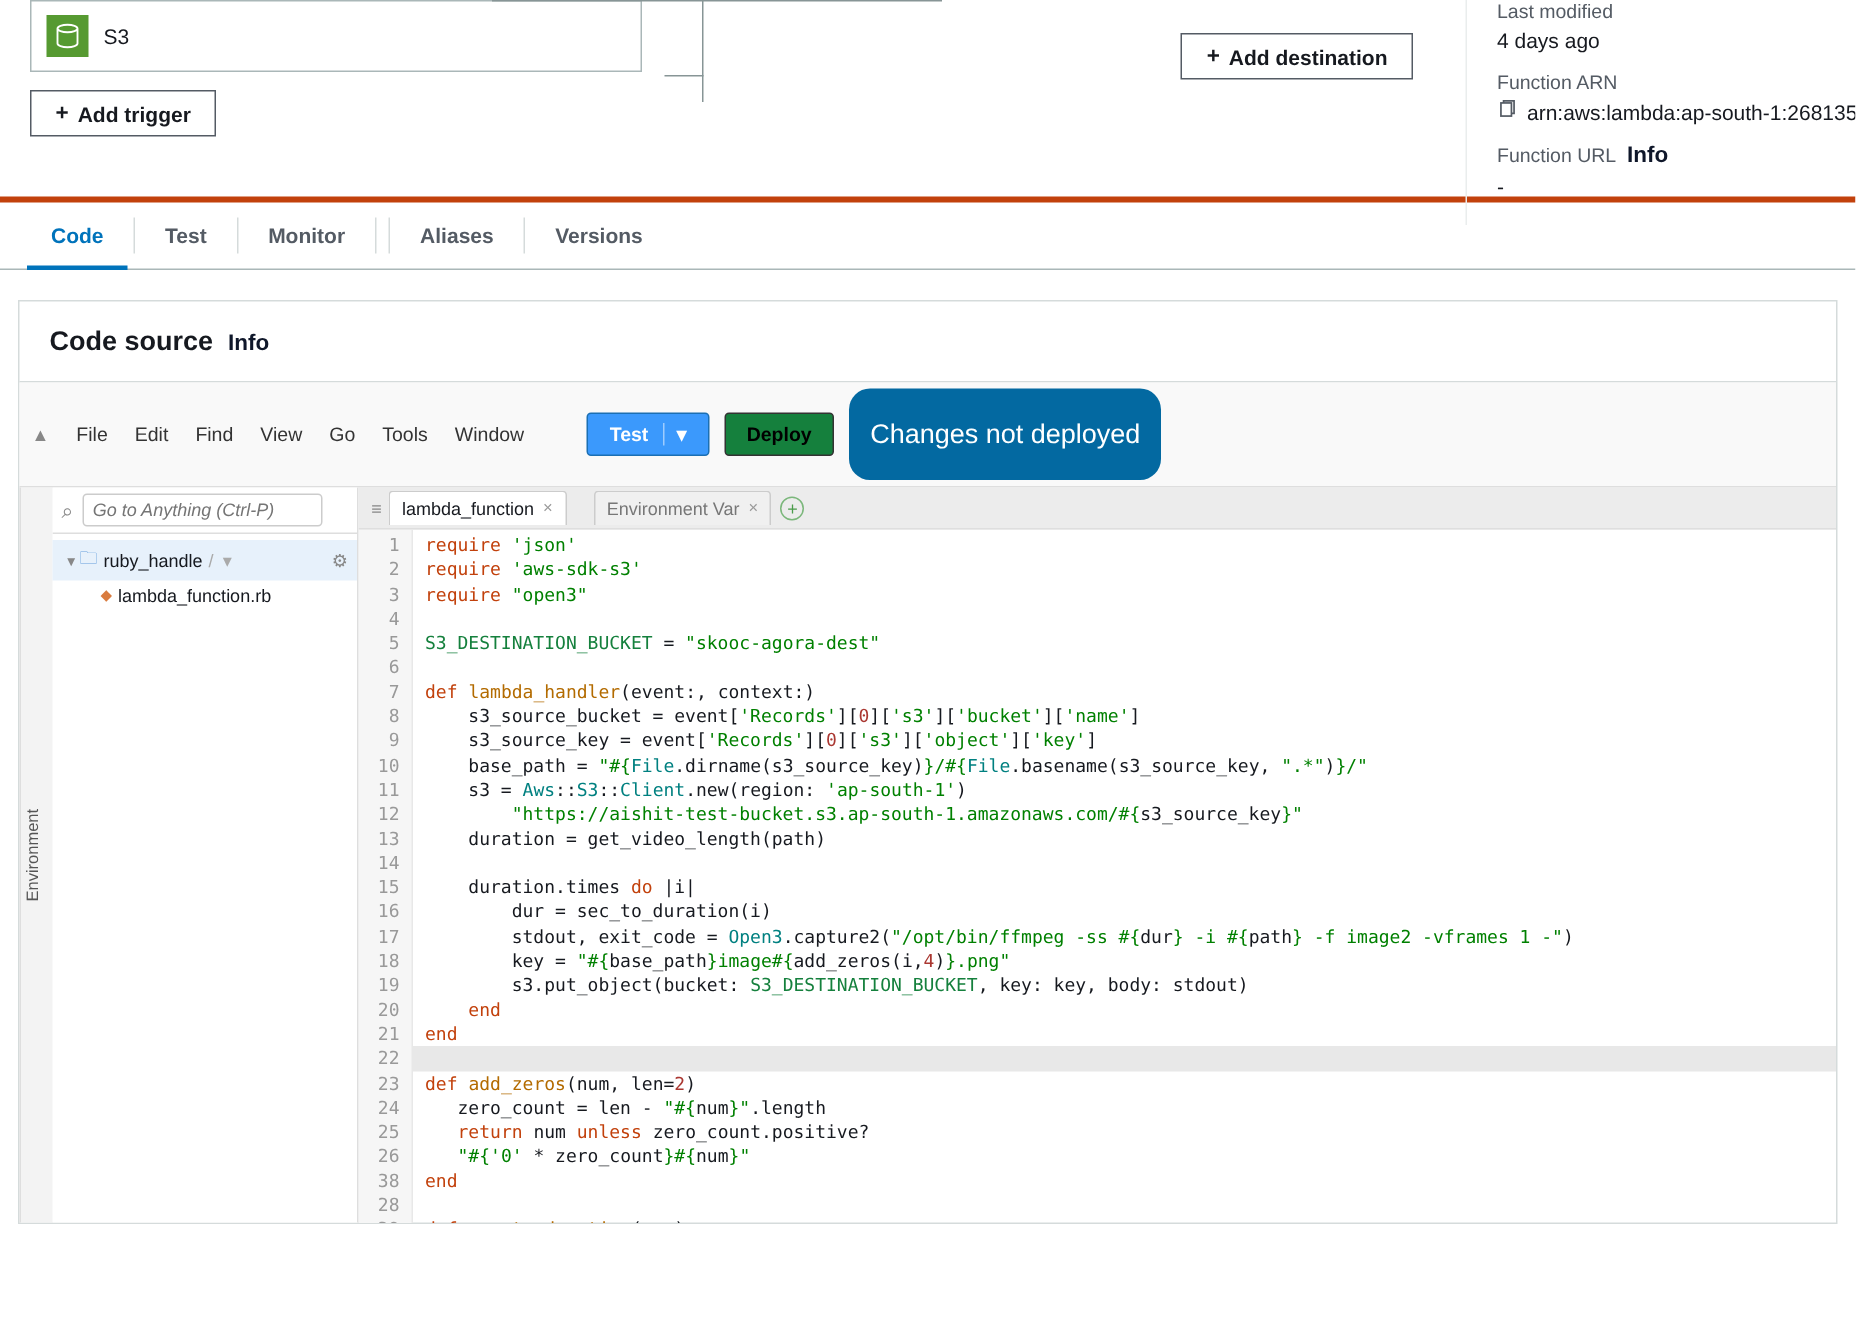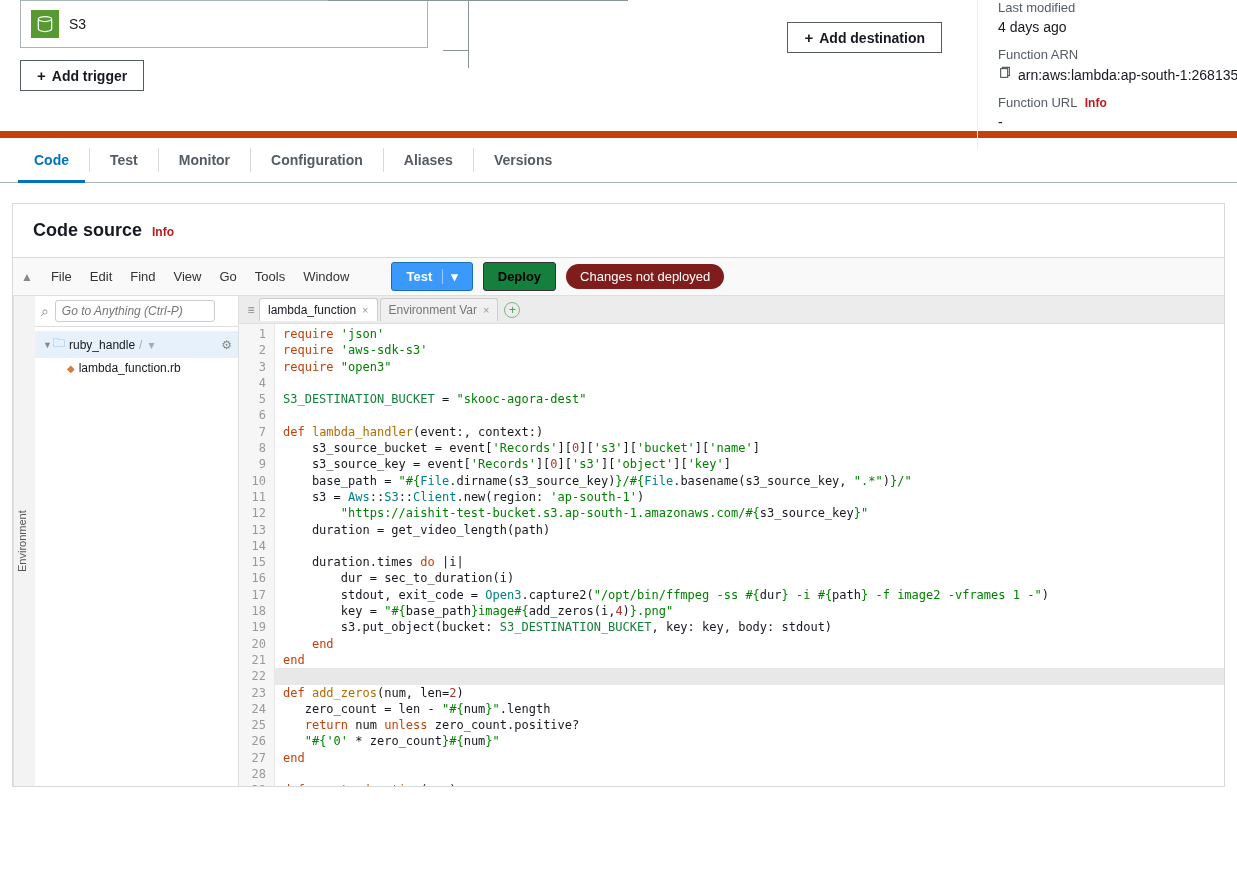--- a/index.html
+++ b/index.html
@@ -9,58 +9,58 @@
 .s3-icon { width: 28px; height: 28px; background: #569a31; display: flex; align-items: center; justify-content: center; margin-right: 10px; }
 .s3-icon svg { width: 20px; height: 20px; }
 .trigger-label { font-size: 14px; }
 .add-trigger-btn, .add-dest-btn { border: 1px solid #545b64; background: #fff; padding: 6px 16px; font-size: 14px; cursor: pointer; display: inline-flex; align-items: center; gap: 6px; font-weight: 600; color: #16191f; }
 .add-trigger-btn { margin-top: 12px; }
 .dest-area { position: absolute; top: 22px; right: 295px; }
 .info-panel { position: absolute; top: 0; right: 0; width: 260px; font-size: 13px; border-left: 1px solid #eaeded; padding-left: 20px; height: 150px; overflow: hidden; }
 .info-label { color: #545b64; font-size: 13px; margin-top: 12px; }
 .info-panel .info-label:first-child { margin-top: 0; }
 .info-value { font-size: 14px; margin-top: 4px; display: flex; align-items: center; gap: 6px; white-space: nowrap; }
-.info-link { color: #b91c1c; font-size: 12px; font-weight: 600; cursor: pointer; }
+.info-link { color: #0f172a; font-size: 15px; font-weight: 600; cursor: pointer; }
 .connector { position: absolute; border-top: 1px solid #879596; top: 50px; left: 443px; width: 26px; height: 18px; border-right: 1px solid #879596; border-bottom-right-radius: 0; }
 .connector-v { position: absolute; border-right: 1px solid #879596; left: 468px; top: 0; height: 50px; width: 1px; }
 .lambda-box { position: absolute; top: -3px; left: 328px; width: 300px; height: 4px; border-bottom: 1px solid #879596; }
-.tabs-bar { border-top: 7px solid #c2410c; border-bottom: 1px solid #aab7b8; margin-top: 10px; }
+.tabs-bar { border-top: 4px solid #c2410c; border-bottom: 1px solid #aab7b8; margin-top: 10px; }
 .tabs-inner { display: flex; padding: 0 18px; }
 .tab { padding: 14px 16px; font-size: 14px; color: #545b64; cursor: pointer; position: relative; font-weight: 600; }
 .tab.active { color: #0073bb; }
 .tab.active::after { content: ""; position: absolute; bottom: -1px; left: 0; right: 0; height: 3px; background: #0073bb; }
 .tab-sep { width: 1px; background: #d5dbdb; margin: 10px 4px; }
 .panel { margin: 20px 12px 0; border: 1px solid #d5dbdb; }
 .panel-header { padding: 16px 20px; font-size: 18px; font-weight: 700; display: flex; align-items: baseline; gap: 10px; }
 .ide { border-top: 1px solid #d5dbdb; display: flex; flex-direction: column; }
 .ide-menubar { display: flex; align-items: center; padding: 4px 8px; gap: 4px; border-bottom: 1px solid #dedede; background: #f9f9f9; }
 .menu-item { padding: 6px 8px; font-size: 13px; color: #333; cursor: pointer; }
 .ide-toolbar-btn { border: 1px solid #333; background: #15803d; padding: 6px 14px; font-size: 13px; cursor: pointer; border-radius: 3px; font-weight: 600; }
 .test-btn { background: #3b99fc; color: #fff; border-color: #1b6fb3; display: flex; }
 .test-btn .caret { margin-left: 10px; padding-left: 8px; border-left: 1px solid rgba(255,255,255,0.5); }
-.status-pill { background: #7f1d1d; color: #fff; border-radius: 14px; padding: 5px 14px; font-size: 13px; }
+.status-pill { background: #0369a1; color: #fff; border-radius: 14px; padding: 20px 14px; font-size: 18px; }
 .menubar-left { display: flex; align-items: center; gap: 2px; }
 .menubar-right { display: flex; align-items: center; gap: 10px; margin-left: 30px; }
 .ide-body { display: flex; height: 490px; }
 .ide-sidebar-tab { width: 22px; background: #f3f3f3; border-right: 1px solid #dedede; writing-mode: vertical-rl; transform: rotate(180deg); text-align: center; padding: 10px 2px; font-size: 11px; color: #555; cursor: pointer; }
 .ide-nav { width: 204px; border-right: 1px solid #dedede; background: #fff; display: flex; flex-direction: column; }
 .ide-search { padding: 4px 6px; display: flex; align-items: center; gap: 6px; border-bottom: 1px solid #dedede; }
 .ide-search input { border: 1px solid #ccc; padding: 3px 6px; font-size: 12px; width: 160px; border-radius: 3px; color: #999; font-style: italic; }
 .file-tree { padding: 4px 0; font-size: 12px; }
 .tree-row { display: flex; align-items: center; padding: 3px 8px; cursor: pointer; position: relative; }
 .tree-row.selected { background: #e7f1fb; }
 .tree-row .tw { width: 10px; color: #888; font-size: 9px; }
 .folder-icon { color: #6aa2de; margin-right: 4px; }
 .file-icon { color: #d97b3e; margin-right: 4px; font-size: 10px; }
 .tree-gear { position: absolute; right: 6px; color: #888; font-size: 12px; }
 .ide-editor { flex: 1; display: flex; flex-direction: column; overflow: hidden; }
 .editor-tabs { display: flex; align-items: center; background: #ececec; border-bottom: 1px solid #dedede; padding-left: 4px; height: 28px; }
 .etab-handle { width: 16px; color: #888; text-align: center; font-size: 12px; }
 .etab { background: #fff; border: 1px solid #ccc; border-bottom: none; padding: 4px 8px; font-size: 12px; margin-right: 2px; display: flex; align-items: center; gap: 6px; border-radius: 3px 3px 0 0; cursor: pointer; }
-.etab.inactive { background: #f0f0f0; color: #777; }
+.etab.inactive { background: #f0f0f0; color: #777; margin-left: 16px; }
 .etab .close-x { color: #999; font-size: 11px; }
 .etab-plus { width: 16px; height: 16px; border-radius: 50%; border: 1px solid #7bb77b; color: #4a9c4a; display: flex; align-items: center; justify-content: center; font-size: 12px; margin-left: 4px; cursor: pointer; }
 .code-area { flex: 1; display: flex; overflow: auto; font-family: Menlo, Consolas, monospace; font-size: 12px; line-height: 16.3px; }
 .gutter { background: #f6f6f6; color: #999; text-align: right; padding: 2px 8px 2px 4px; border-right: 1px solid #e8e8e8; user-select: none; min-width: 36px; }
 .code-lines { padding: 2px 0 2px 8px; white-space: pre; flex: 1; }
 .code-lines .hl-line { background: #e8e8e8; display: block; margin-left: -8px; padding-left: 8px; }
 .tok-kw { color: #c2410c; }
 .tok-str { color: #008000; }
 .tok-num { color: #aa3731; }
 .tok-const { color: #15803d; }
@@ -115,21 +115,20 @@
 </div>
 
 <div class="tabs-bar">
   <div class="tabs-inner" id="tabs-inner">
       <div class="tab active">Code</div>
       <div class="tab-sep"></div>
       <div class="tab">Test</div>
       <div class="tab-sep"></div>
       <div class="tab">Monitor</div>
       <div class="tab-sep"></div>
-      <div class="tab">Configuration</div>
       <div class="tab-sep"></div>
       <div class="tab">Aliases</div>
       <div class="tab-sep"></div>
       <div class="tab">Versions</div>
     </div>
 </div>
 
 <div class="panel">
   <div class="panel-header">
     <span>Code source</span>
@@ -212,21 +211,21 @@
               <div>17</div>
               <div>18</div>
               <div>19</div>
               <div>20</div>
               <div>21</div>
               <div>22</div>
               <div>23</div>
               <div>24</div>
               <div>25</div>
               <div>26</div>
-              <div>27</div>
+              <div>38</div>
               <div>28</div>
               <div>29</div>
             </div>
           <div class="code-lines" id="code-lines"><div><span class="tok-kw">require</span> <span class="tok-str">'json'</span></div><div><span class="tok-kw">require</span> <span class="tok-str">'aws-sdk-s3'</span></div><div><span class="tok-kw">require</span> <span class="tok-str">"open3"</span></div><div>&nbsp;</div><div><span class="tok-const">S3_DESTINATION_BUCKET</span> = <span class="tok-str">"skooc-agora-dest"</span></div><div>&nbsp;</div><div><span class="tok-kw">def</span> <span class="tok-fn">lambda_handler</span>(event:, context:)</div><div>    s3_source_bucket = event[<span class="tok-str">'Records'</span>][<span class="tok-num">0</span>][<span class="tok-str">'s3'</span>][<span class="tok-str">'bucket'</span>][<span class="tok-str">'name'</span>]</div><div>    s3_source_key = event[<span class="tok-str">'Records'</span>][<span class="tok-num">0</span>][<span class="tok-str">'s3'</span>][<span class="tok-str">'object'</span>][<span class="tok-str">'key'</span>]</div><div>    base_path = <span class="tok-str">"#{</span><span class="tok-class">File</span>.dirname(s3_source_key)<span class="tok-str">}/#{</span><span class="tok-class">File</span>.basename(s3_source_key, <span class="tok-str">".*"</span>)<span class="tok-str">}/"</span></div><div>    s3 = <span class="tok-class">Aws</span>::<span class="tok-class">S3</span>::<span class="tok-class">Client</span>.new(region: <span class="tok-str">'ap-south-1'</span>)</div><div>        <span class="tok-str">"https://aishit-test-bucket.s3.ap-south-1.amazonaws.com/#{</span>s3_source_key<span class="tok-str">}"</span></div><div>    duration = get_video_length(path)</div><div>&nbsp;</div><div>    duration.times <span class="tok-kw">do</span> |i|</div><div>        dur = sec_to_duration(i)</div><div>        stdout, exit_code = <span class="tok-class">Open3</span>.capture2(<span class="tok-str">"/opt/bin/ffmpeg -ss #{</span>dur<span class="tok-str">} -i #{</span>path<span class="tok-str">} -f image2 -vframes 1 -"</span>)</div><div>        key = <span class="tok-str">"#{</span>base_path<span class="tok-str">}image#{</span>add_zeros(i,<span class="tok-num">4</span>)<span class="tok-str">}.png"</span></div><div>        s3.put_object(bucket: <span class="tok-const">S3_DESTINATION_BUCKET</span>, key: key, body: stdout)</div><div>    <span class="tok-kw">end</span></div><div><span class="tok-kw">end</span></div><div class="hl-line">&nbsp;</div><div><span class="tok-kw">def</span> <span class="tok-fn">add_zeros</span>(num, len=<span class="tok-num">2</span>)</div><div>   zero_count = len - <span class="tok-str">"#{</span>num<span class="tok-str">}"</span>.length</div><div>   <span class="tok-kw">return</span> num <span class="tok-kw">unless</span> zero_count.positive?</div><div>   <span class="tok-str">"#{</span><span class="tok-str">'0'</span> * zero_count<span class="tok-str">}#{</span>num<span class="tok-str">}"</span></div><div><span class="tok-kw">end</span></div><div>&nbsp;</div><div><span class="tok-kw">def</span> <span class="tok-fn">sec_to_duration</span>(sec)</div></div>
         </div>
       </div>
     </div>
   </div>
 </div>
 

